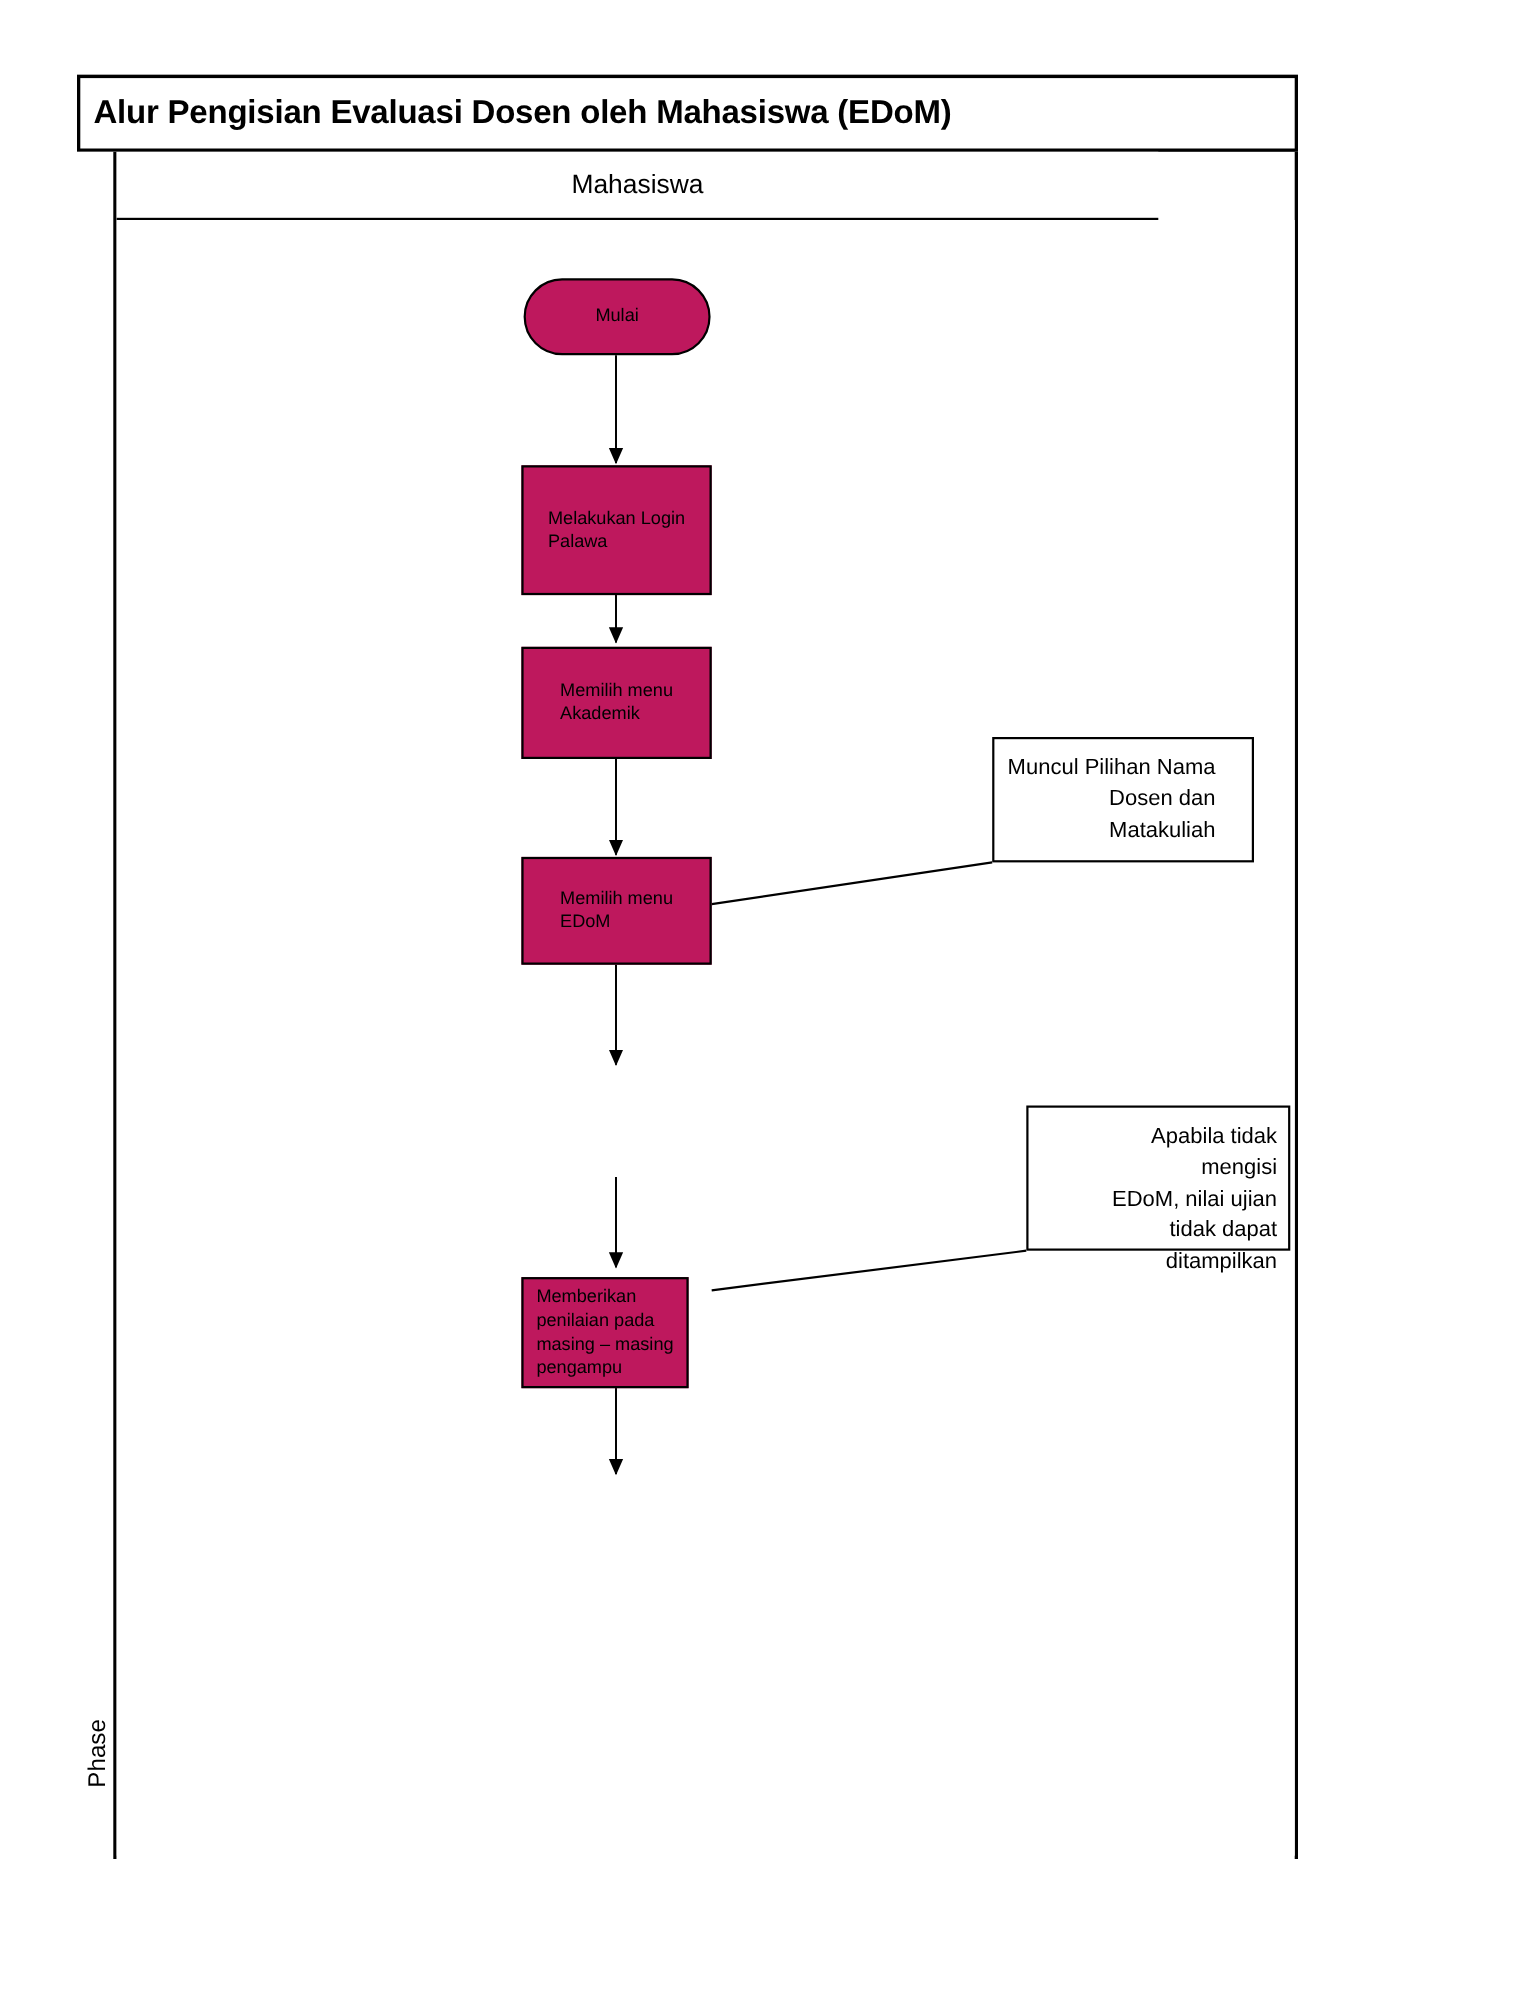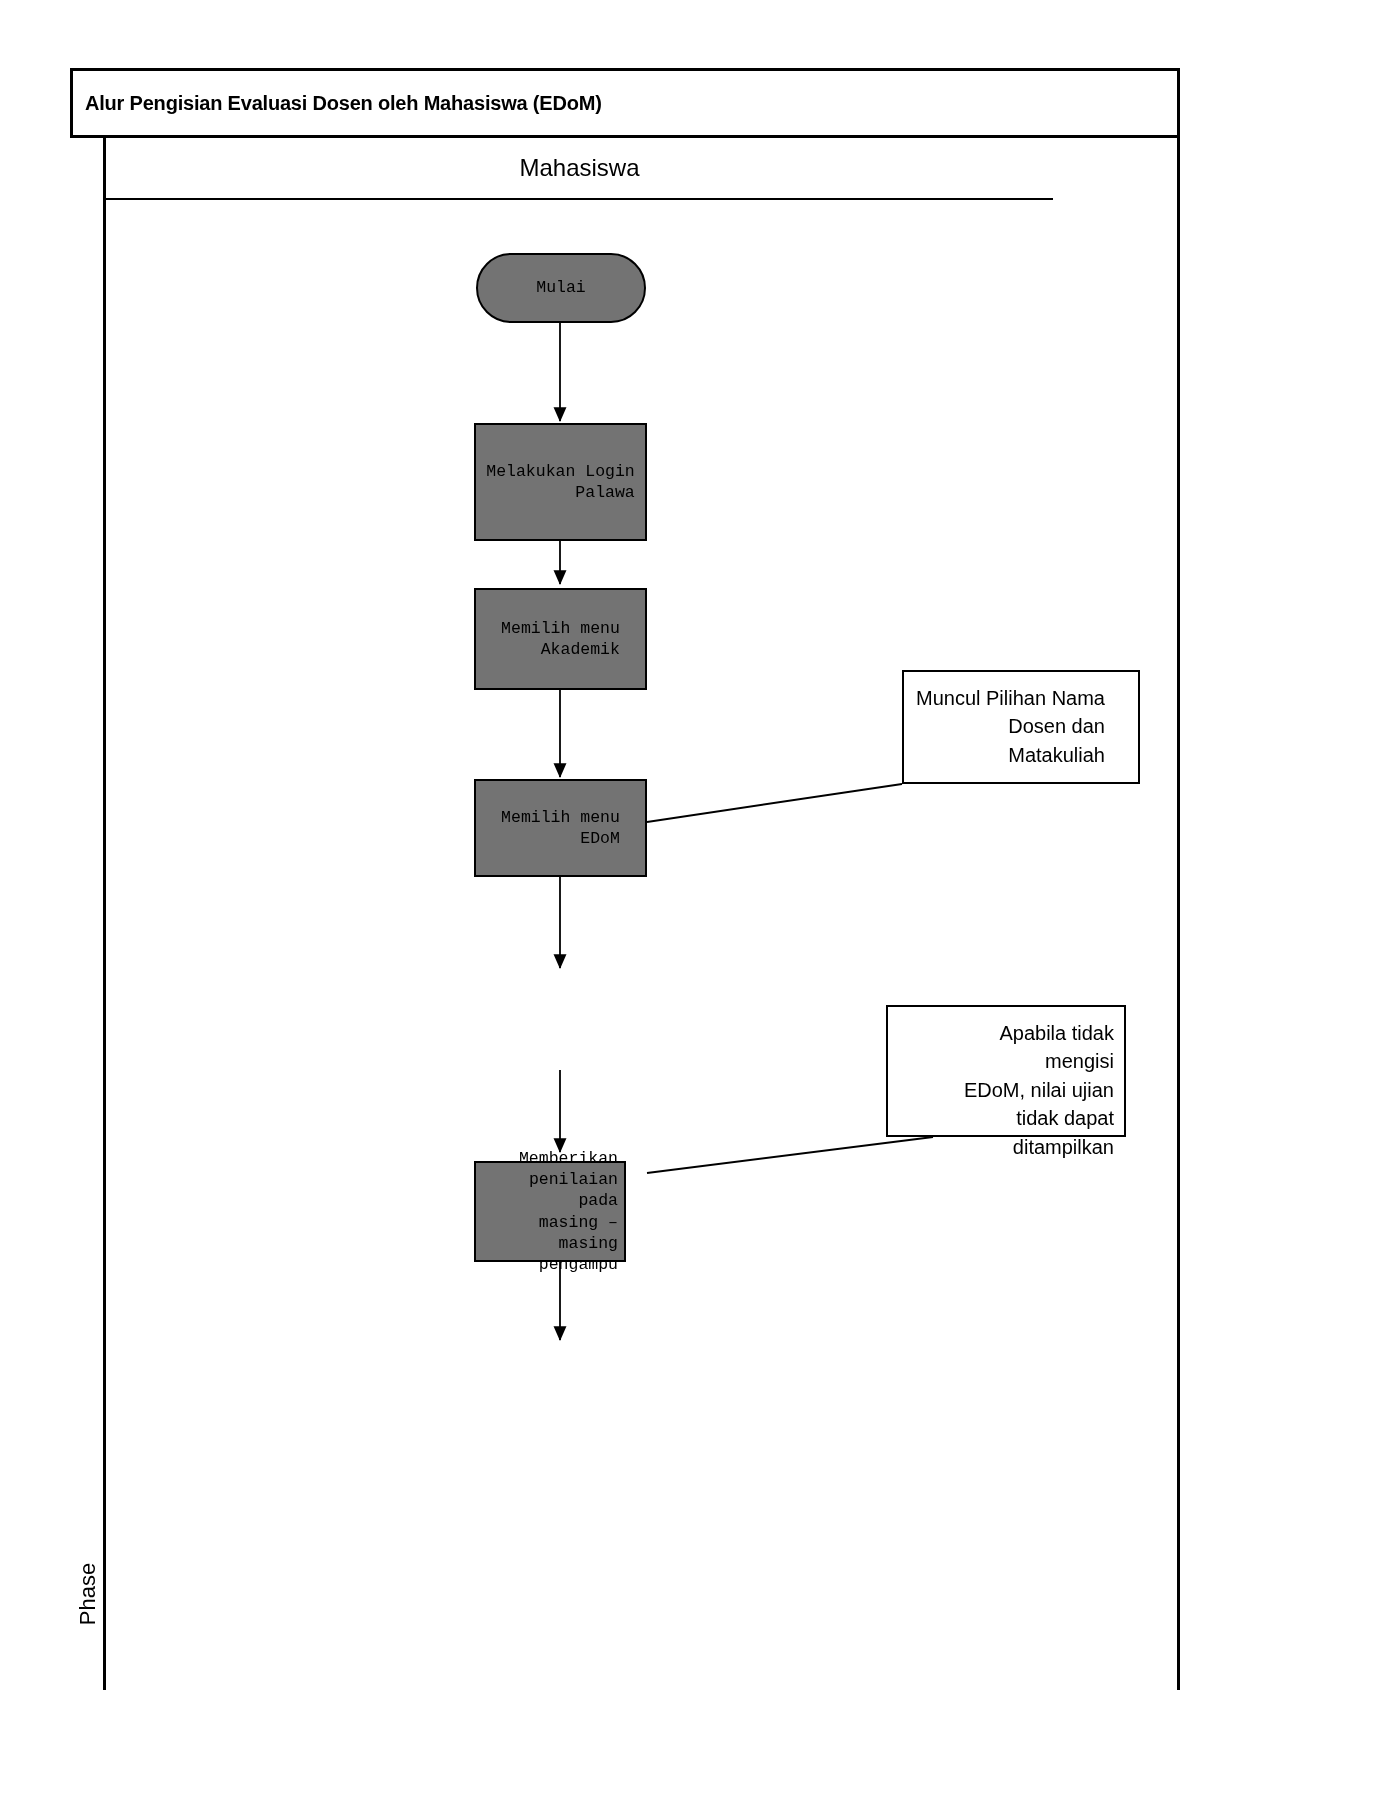--- a/index.html
+++ b/index.html
@@ -43,21 +43,21 @@
     top: 68px;
     width: 1110px;
     height: 70px;
     box-sizing: border-box;
     border: 3px solid #000;
     display: flex;
     align-items: center;
     background: #fff;
   }
   .title-text {
-    font-size: 20px;
+    font-size: 30px;
     font-weight: bold;
     letter-spacing: -0.2px;
     padding-left: 12px;
     white-space: nowrap;
   }
 
   
   .phase-col {
     position: absolute;
     left: 70px;
@@ -110,27 +110,26 @@
     top: 200px;
     width: 1071px;
     height: 1490px;
     background: #fff;
   }
 
   
   .node {
     position: absolute;
     box-sizing: border-box;
-    background: #737373;
+    background: #be185d;
     display: flex;
     align-items: center;
     justify-content: center;
-    text-align: right;
+    text-align: left;
     border: 2.5px solid #000;
-    font-family: Liberation Mono, monospace;
   }
   .node .node-label {
     font-size: 16.5px;
     line-height: 1.28;
     white-space: pre-line;
     padding: 0 6px;
   }
   .terminator {
     border-radius: 999px;
     border-width: 2.5px;
@@ -239,20 +238,20 @@
 pengampu</div>
   </div>
 
 
   <div class="annot" style="left:902px; top:670px; width:238px; height:114px;">
     <div class="annot-label">Muncul Pilihan Nama
 Dosen dan
 Matakuliah</div>
   </div>
 
-  <div class="annot" style="left:886px; top:1005px; width:240px; height:132px;padding-left:28px;">
+  <div class="annot" style="left:933px; top:1005px; width:240px; height:132px;padding-left:28px;">
     <div class="annot-label">Apabila tidak mengisi
 EDoM, nilai ujian
 tidak dapat
 ditampilkan</div>
   </div>
 
 </div>
 
 </body></html>

